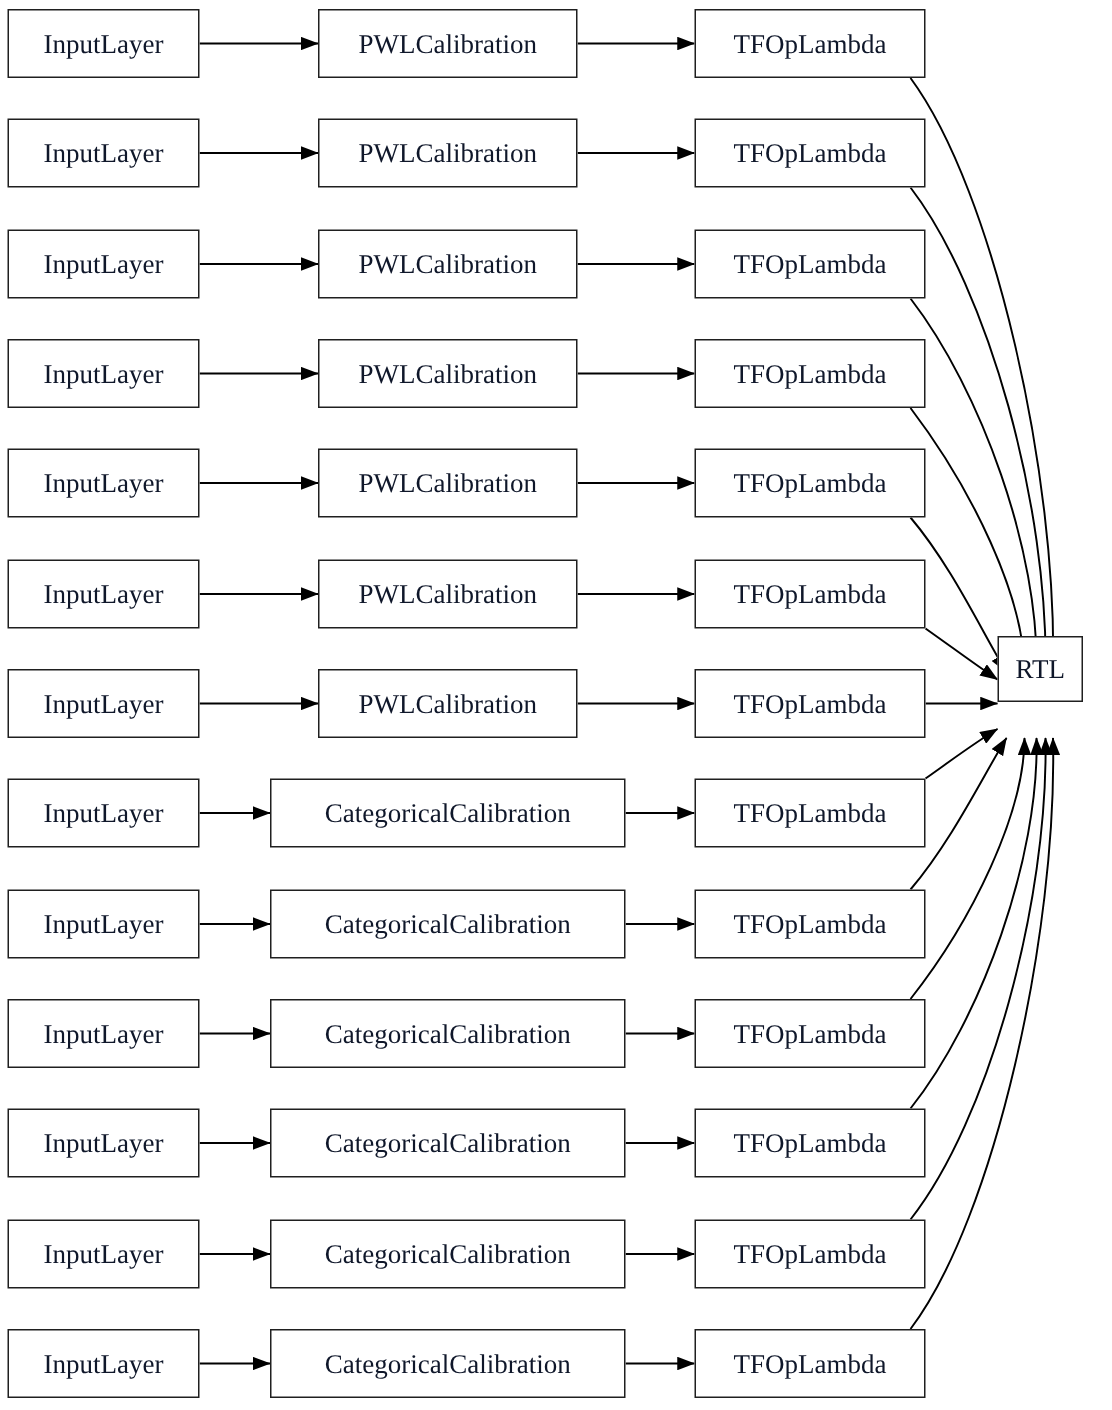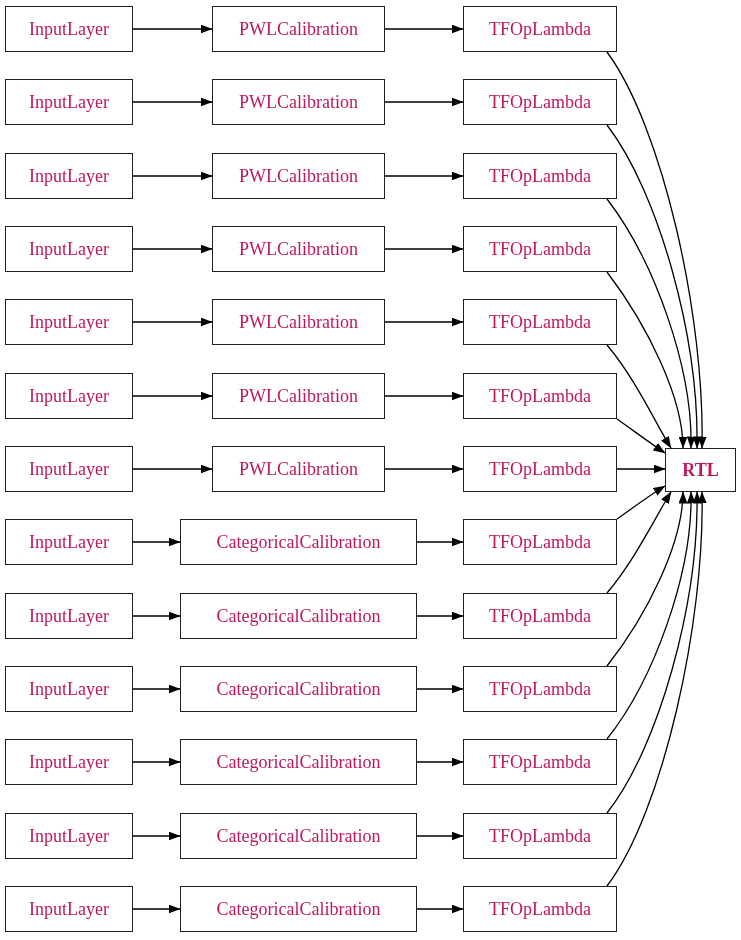--- a/index.html
+++ b/index.html
@@ -17,21 +17,21 @@
   }
   .node {
     position: absolute;
     box-sizing: border-box;
     background: #ffffff;
     border: 1.5px solid #1f1f1f;
     display: flex;
     align-items: center;
     justify-content: center;
     font-size: 18px;
-    color: #be185d;
+    color: #0f172a;
     white-space: nowrap;
     line-height: 1;
   }
   .edge {
     fill: none;
     stroke: #000000;
     stroke-width: 1.3px;
   }
 </style>
 </head>
@@ -119,15 +119,15 @@
       <div class="node" style="left: 463px; top: 666px; width: 154px; height: 46px;">TFOpLambda</div>
       <div class="node" style="left: 5px; top: 739px; width: 128px; height: 46px;">InputLayer</div>
       <div class="node" style="left: 180px; top: 739px; width: 237px; height: 46px;">CategoricalCalibration</div>
       <div class="node" style="left: 463px; top: 739px; width: 154px; height: 46px;">TFOpLambda</div>
       <div class="node" style="left: 5px; top: 813px; width: 128px; height: 46px;">InputLayer</div>
       <div class="node" style="left: 180px; top: 813px; width: 237px; height: 46px;">CategoricalCalibration</div>
       <div class="node" style="left: 463px; top: 813px; width: 154px; height: 46px;">TFOpLambda</div>
       <div class="node" style="left: 5px; top: 886px; width: 128px; height: 46px;">InputLayer</div>
       <div class="node" style="left: 180px; top: 886px; width: 237px; height: 46px;">CategoricalCalibration</div>
       <div class="node" style="left: 463px; top: 886px; width: 154px; height: 46px;">TFOpLambda</div>
-      <div class="node" style="left: 665px; top: 448px; width: 71px; height: 44px; font-weight: bold;">RTL</div>
+      <div class="node" style="left: 665px; top: 424px; width: 57px; height: 44px;">RTL</div>
     </div>
 </div>
 
 </body></html>

